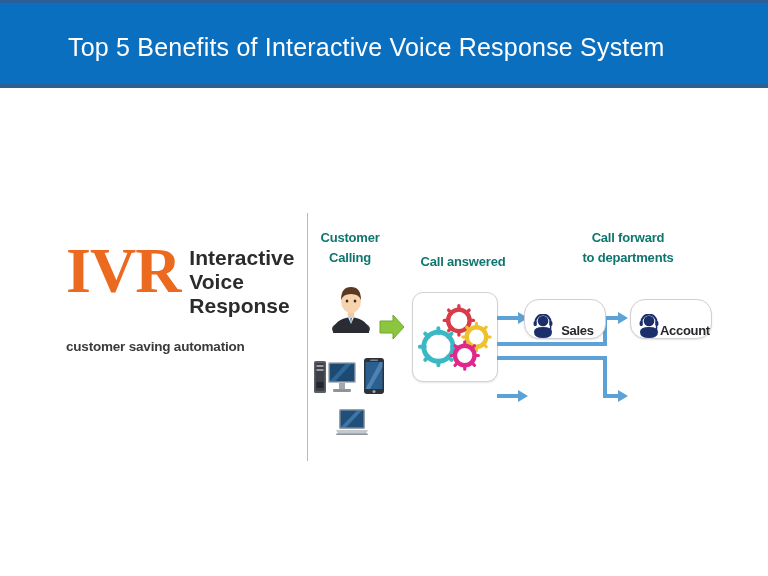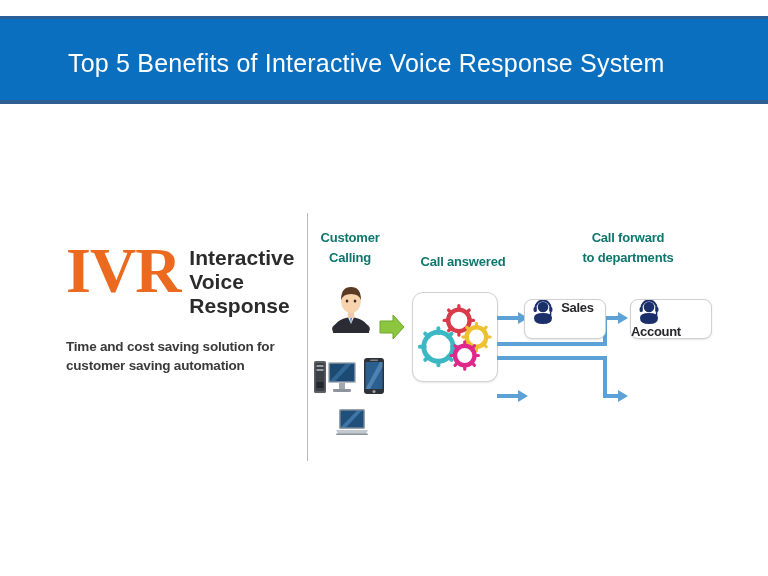--- a/index.html
+++ b/index.html
@@ -5,21 +5,21 @@
   html,body{margin:0;padding:0;}
   body{
     width:768px;height:576px;background:#ffffff;overflow:hidden;
     font-family:"Liberation Sans", sans-serif;
     -webkit-font-smoothing:antialiased;
   }
   .slide{position:relative;width:768px;height:576px;background:#fff;}
 
   
   .banner{
-    position:absolute;left:0;top:16px;width:768px;height:88px;
+    position:absolute;left:0;top:0;width:768px;height:88px;
     background:#0b6fc0;box-sizing:border-box;
     border-top:3px solid #2a5f99;border-bottom:4px solid #2d5f92;
   }
   .banner-title{
     position:absolute;left:68px;top:0;height:88px;line-height:88px;
     color:#ffffff;font-size:25px;font-weight:300;letter-spacing:.2px;
     white-space:nowrap;font-family:"Liberation Sans", sans-serif;
   }
 
   
@@ -74,32 +74,32 @@
     background:#fff;border:1px solid #d2d2d6;border-radius:11px;
     box-shadow:0 1px 2px rgba(0,0,0,.10);
   }
 
   
   .conn{position:absolute;background:#5ca2d6;}
 
   
   .dept{
     position:absolute;width:80px;height:38px;
-    background:#fff;border:1px solid #cfcfd4;border-radius:8px;
+    background:#fff;border:1px solid #cfcfd4;border-radius:15px;
     box-shadow:0 1px 2px rgba(0,0,0,.10);
-    display:flex;align-items:flex-start;
+    display:flex;align-items:flex-end;
   }
   .dept-icon{width:22px;height:24px;margin-left:7px;flex:0 0 auto;}
   .dept-label{
     flex:1;text-align:center;margin-right:4px;
     font-family:"Liberation Sans", sans-serif;
     font-size:13px;font-weight:600;color:#27272b;letter-spacing:-.3px;
   }
   .d-sales{left:524px;top:99px;}
-  .d-account{left:630px;top:99px;flex-direction:column;}
+  .d-account{left:630px;top:99px;}
   .d-support{left:524px;top:177px;}
   .d-inquiry{left:630px;top:177px;}
 </style>
 </head>
 <body>
 
 <div class="slide">
 
   <div class="banner">
     <div class="banner-title">Top 5 Benefits of Interactive Voice Response System</div>
@@ -110,21 +110,20 @@
     <div class="logo-block">
       <div class="logo-row">
         <div class="ivr-mark">IVR</div>
         <div class="ivr-words">
           <div>Interactive</div>
           <div>Voice</div>
           <div>Response</div>
         </div>
       </div>
       <div class="tagline">
-        <div>Time and cost saving solution for</div>
         <div>customer saving automation</div>
       </div>
     </div>
 
     <div class="divider"></div>
 
     <div class="col-head head-customer">
       <div>Customer</div>
       <div>Calling</div>
     </div>

